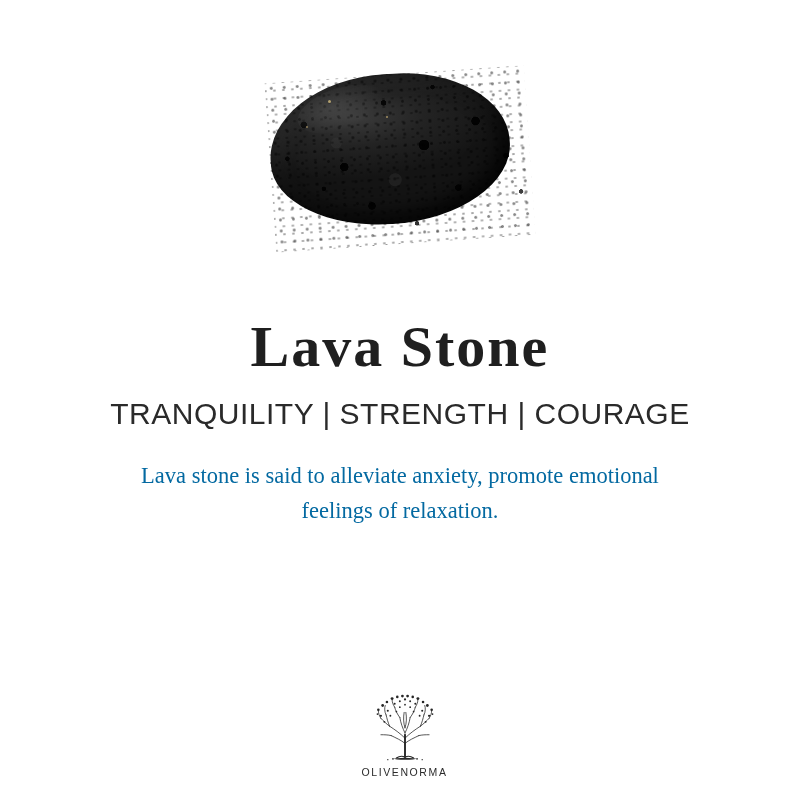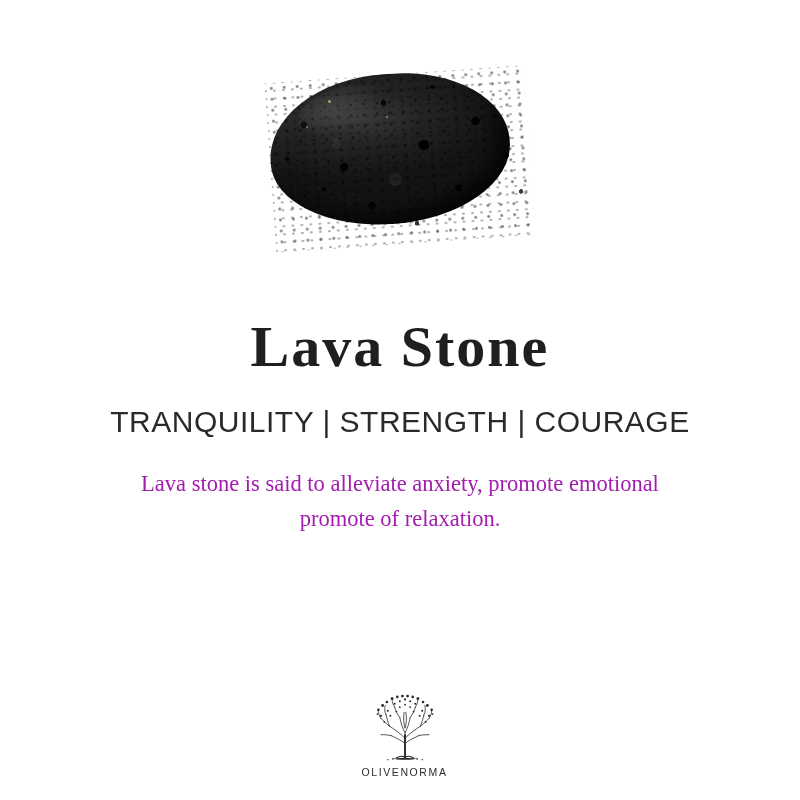--- a/index.html
+++ b/index.html
@@ -113,34 +113,34 @@
     margin-top: 74px;
     font-family: "Liberation Serif", serif;
     font-size: 58px;
     font-weight: 700;
     color: #1f1f1f;
     letter-spacing: 2px;
     text-align: center;
     line-height: 1;
   }
   .subtitle {
-    margin-top: 29px;
+    margin-top: 21px;
     font-family: "Liberation Sans", sans-serif;
     font-size: 30px;
     font-weight: 400;
     color: #2a2a2a;
     letter-spacing: 0.5px;
     text-align: center;
   }
   .description {
     margin-top: 28px;
     width: 720px;
     font-family: "Liberation Serif", serif;
     font-size: 22.5px;
-    color: #a21caf;
+    color: #0369a1;
     text-align: center;
     line-height: 1.55;
   }
   .description .line {
     display: block;
   }
 
   
   .logo-wrap {
     position: absolute;
@@ -177,21 +177,21 @@
     <div class="spark s2"></div>
     <div class="spark s3"></div>
   </div>
 
   <div class="title">Lava  Stone</div>
 
   <div class="subtitle">TRANQUILITY | STRENGTH | COURAGE</div>
 
   <div class="description">
     <span class="line">Lava stone is said to alleviate anxiety, promote emotional</span>
-    <span class="line">promote of relaxation.</span>
+    <span class="line">feelings of relaxation.</span>
   </div>
 
   <div class="logo-wrap">
     <svg class="logo-mark" viewBox="0 0 100 86">
       <g stroke="#262626" stroke-width="0.9" fill="none" stroke-linecap="round">
 
         <path d="M50 78 L50 52" stroke-width="2.2"></path>
         <path d="M50 78 C46 76 43 77 40 79 M50 78 C54 76 57 77 60 79" stroke-width="1.4"></path>
 
         <path d="M50 56 C44 50 38 46 32 42 M50 56 C56 50 62 46 68 42"></path>

